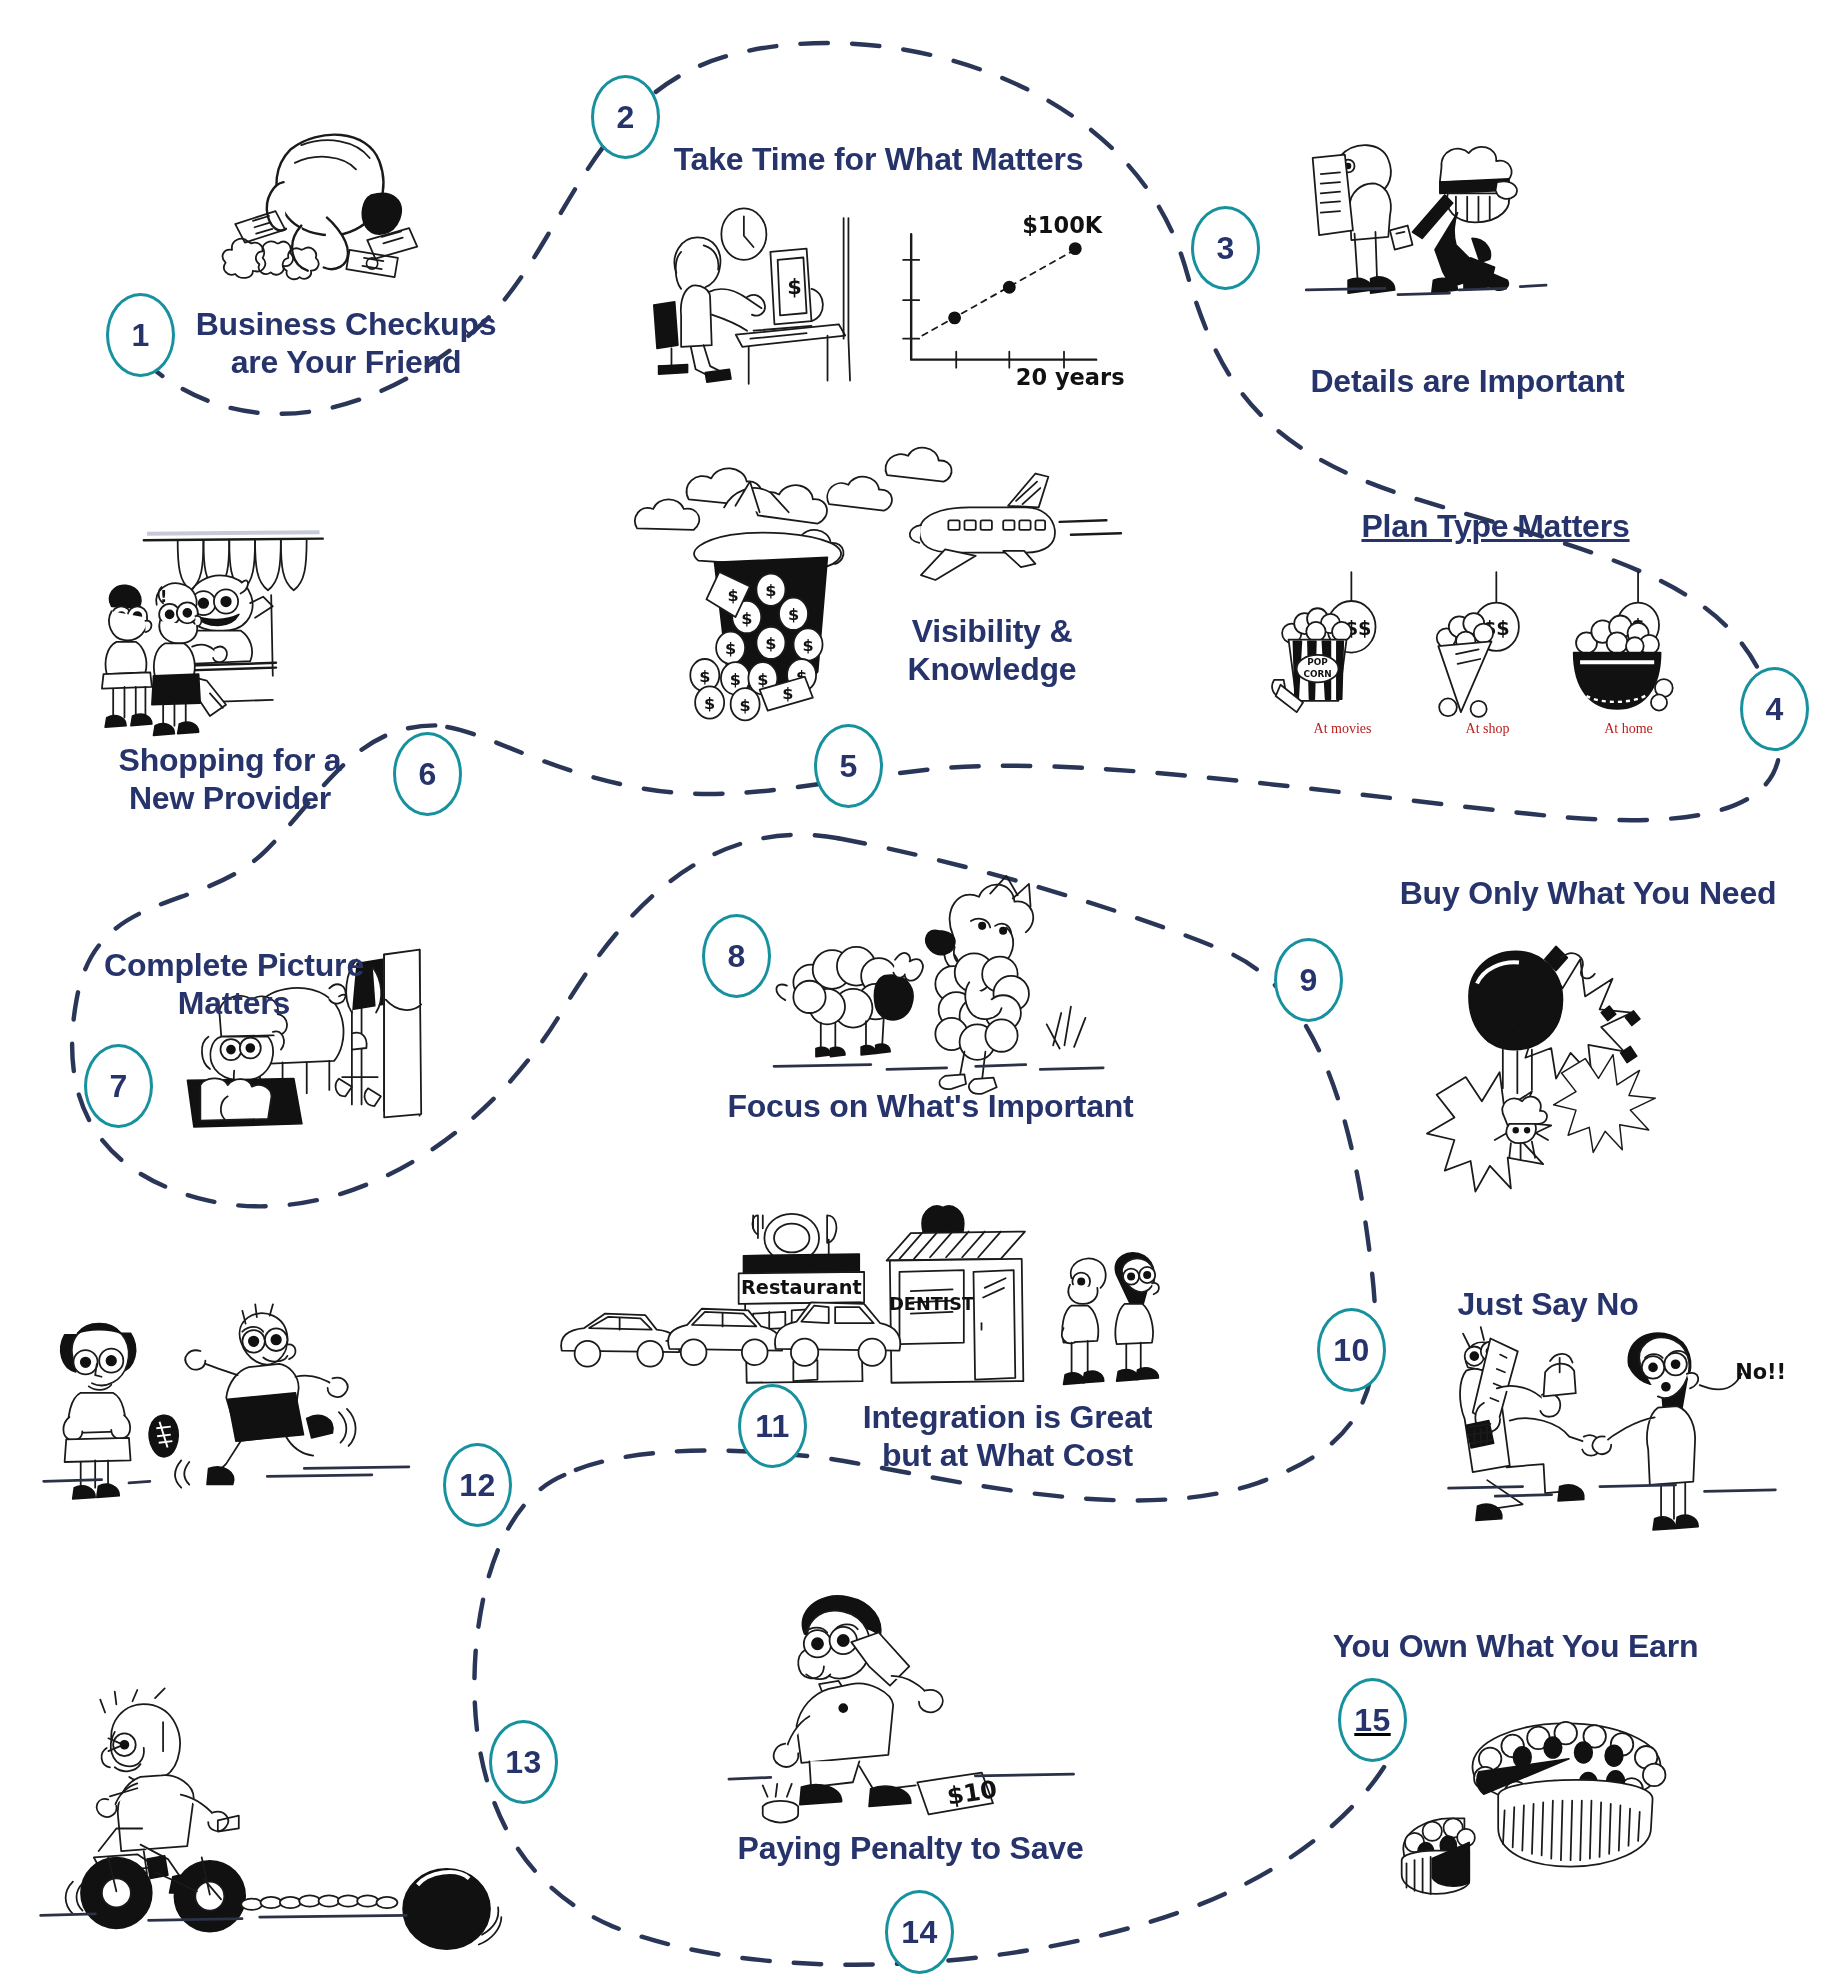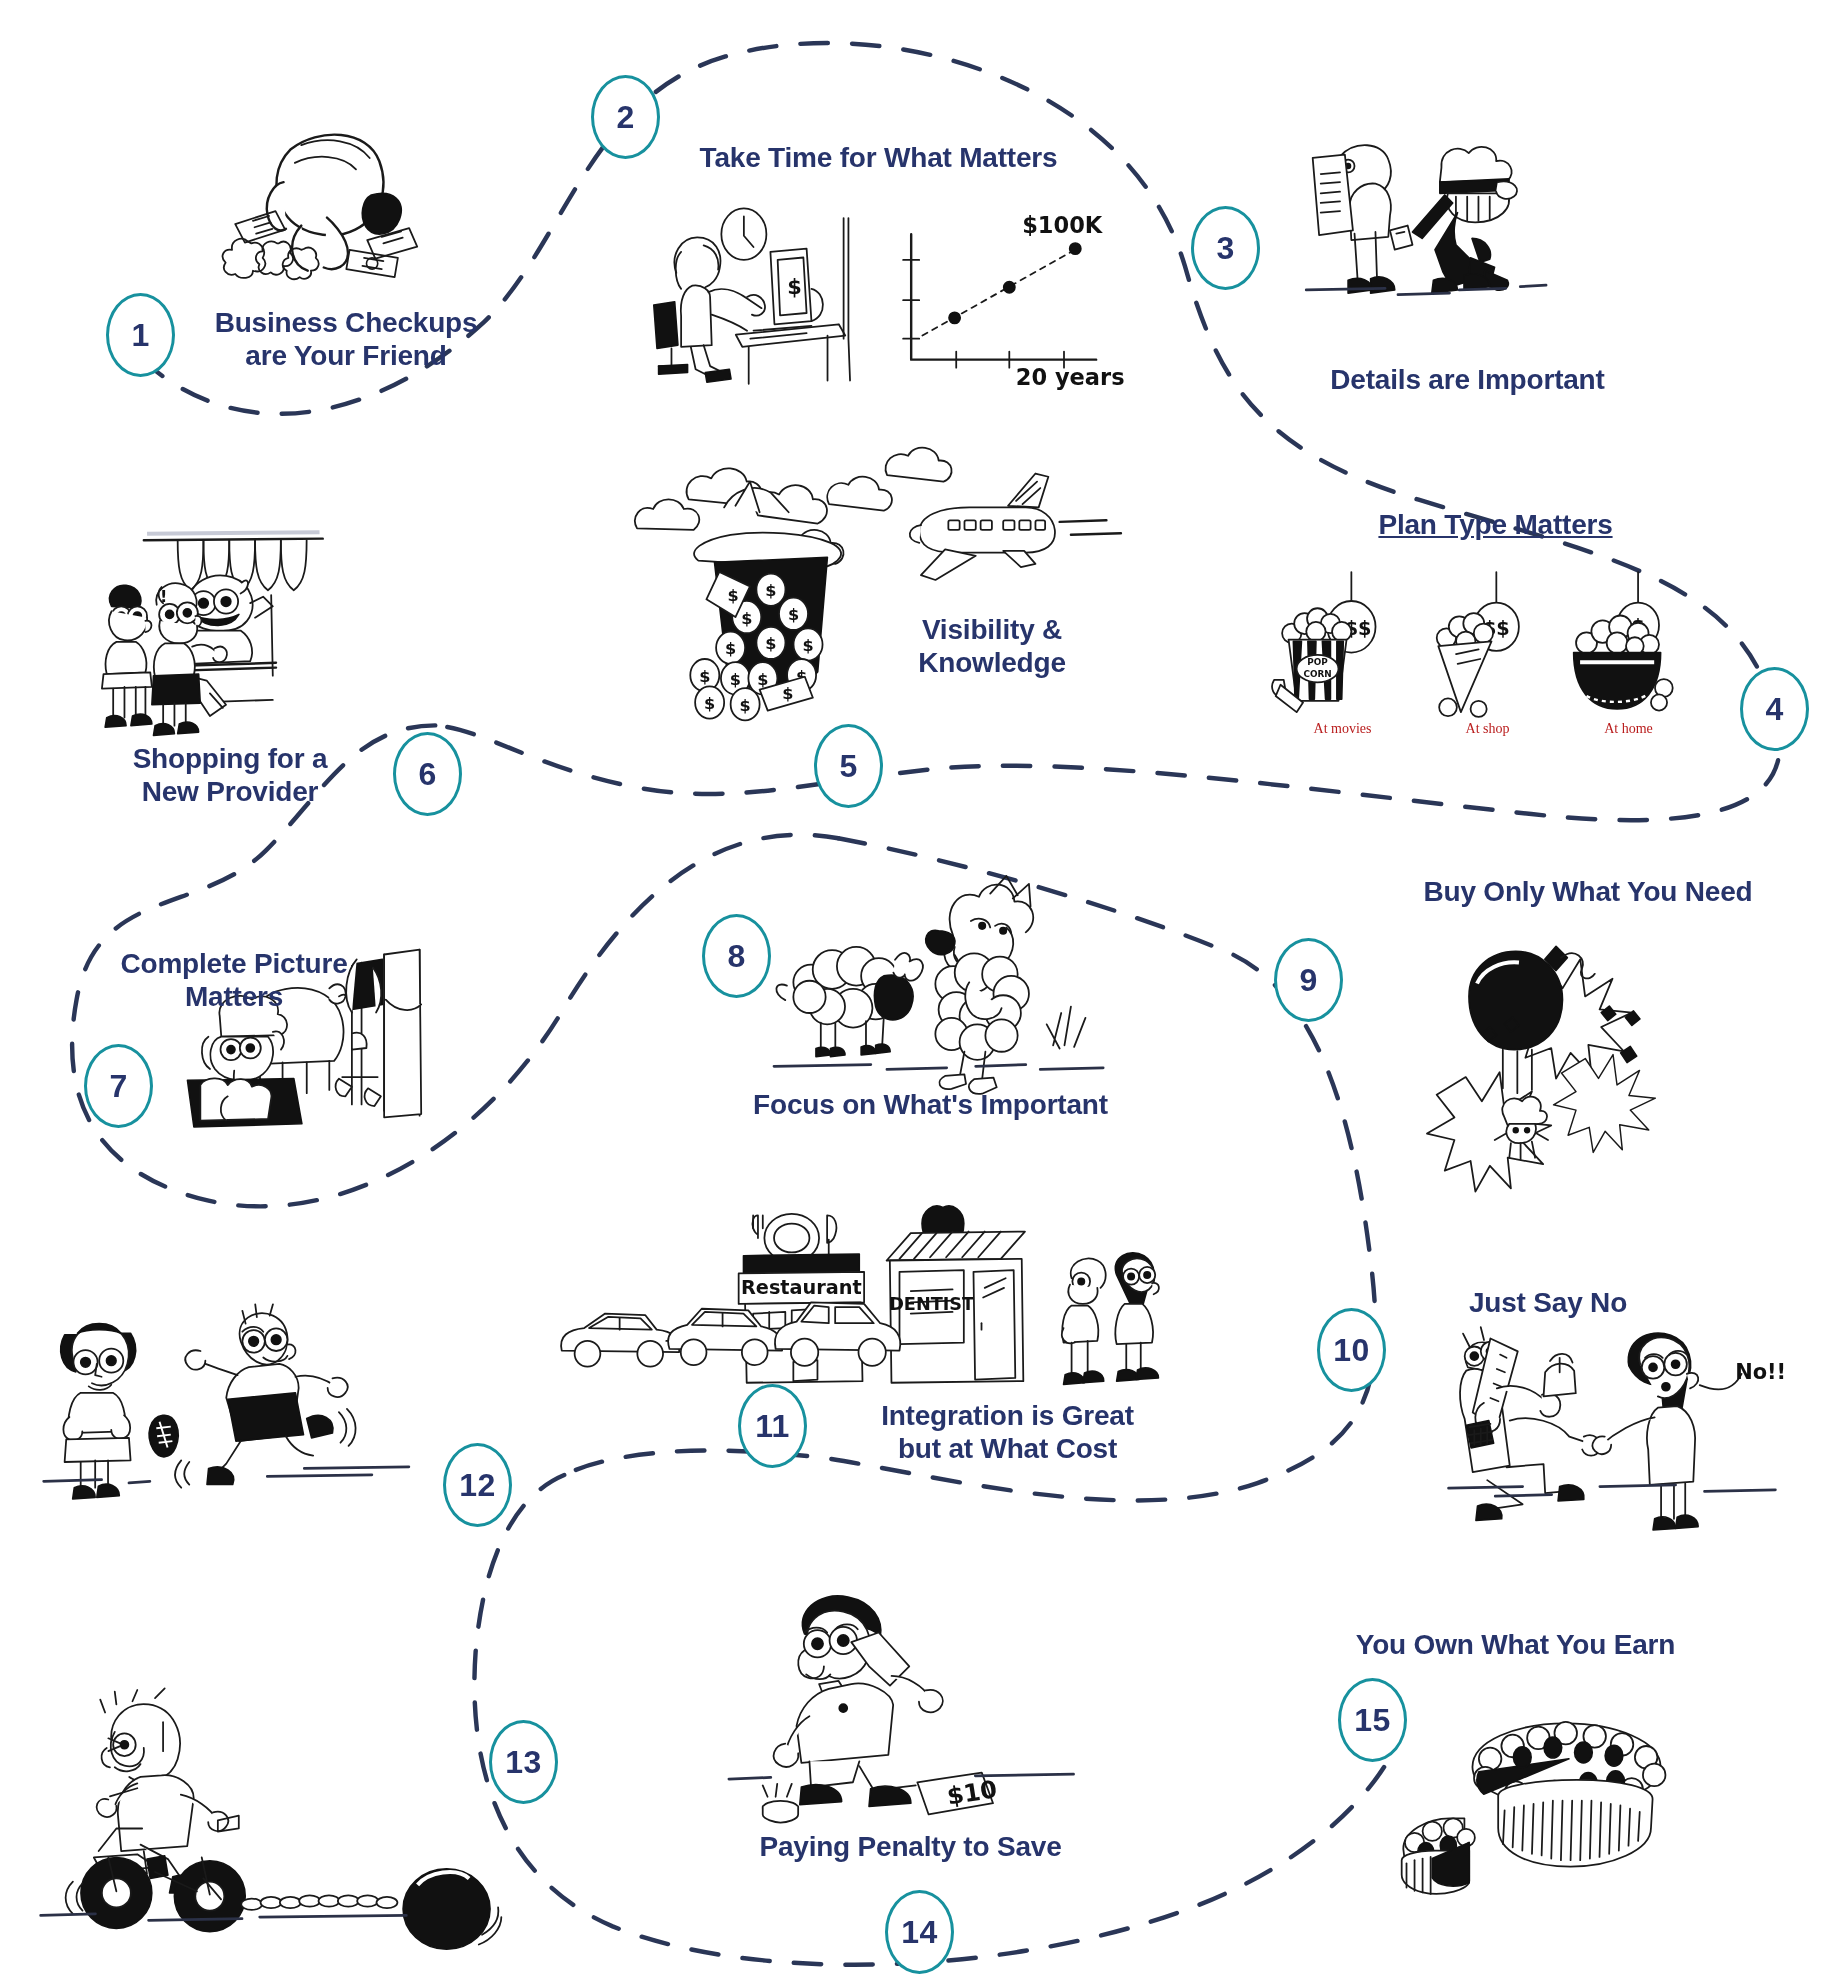--- a/index.html
+++ b/index.html
@@ -4,21 +4,21 @@
 <style>
   html,body{margin:0;padding:0;background:#ffffff;}
   body{width:1841px;height:1986px;position:relative;overflow:hidden;
        font-family:"Liberation Sans","DejaVu Sans",sans-serif;}
   #stage{position:absolute;inset:0;width:1841px;height:1986px;}
   .path-layer{position:absolute;left:0;top:0;width:1841px;height:1986px;pointer-events:none;}
   .art-layer{position:absolute;left:0;top:0;width:1841px;height:1986px;}
   .node{position:absolute;width:69px;height:84px;display:flex;align-items:center;justify-content:center;}
   .node .ring{position:absolute;inset:0;border:3.2px solid #17919e;border-radius:50%;background:#fff;}
   .node .num{position:relative;color:#27346b;font-size:32px;font-weight:700;letter-spacing:0.4px;line-height:1;}
-  .caption{position:absolute;color:#27346b;font-weight:700;font-size:28px;line-height:1.18;
+  .caption{position:absolute;color:#27346b;font-weight:700;font-size:32px;line-height:1.18;
            letter-spacing:-0.2px;white-space:pre-line;}
   .caption.c{text-align:center;}
   .illus{position:absolute;}
   .illus svg{display:block;overflow:visible;}
   .ink{fill:none;stroke:#1a1a1a;stroke-width:3;stroke-linecap:round;stroke-linejoin:round;}
   .ink2{fill:none;stroke:#1a1a1a;stroke-width:2.2;stroke-linecap:round;stroke-linejoin:round;}
   .inkfill{fill:#111;stroke:#111;stroke-width:2;stroke-linejoin:round;}
   .white{fill:#fff;stroke:#1a1a1a;stroke-width:3;stroke-linejoin:round;stroke-linecap:round;}
   .white2{fill:#fff;stroke:#1a1a1a;stroke-width:2.2;stroke-linejoin:round;stroke-linecap:round;}
   .ground{stroke:#2b3147;stroke-width:3.4;stroke-linecap:round;fill:none;}
@@ -906,21 +906,21 @@
     <span class="num">12</span>
   </div>
   <div class="node" style="left:489px;top:1720px;">
     <span class="ring"></span>
     <span class="num">13</span>
   </div>
   <div class="node" style="left:885px;top:1890px;">
     <span class="ring"></span>
     <span class="num">14</span>
   </div>
-  <div class="node" style="left:1338px;top:1678px;">
+  <div class="node" style="left:1338px;top:1678px;text-decoration:underline;">
     <span class="ring"></span>
     <span class="num">15</span>
   </div>
 
   <div class="caption c" style="left:193px;top:306px;width:306px;">Business Checkups
 are Your Friend</div>
   <div class="caption c" style="left:661px;top:141px;width:435px;">Take Time for What Matters</div>
   <div class="caption c" style="left:1266px;top:363px;width:403px;">Details are Important</div>
   <div class="caption c" style="left:1314px;top:508px;width:363px;text-decoration:underline;">Plan Type Matters</div>
   <div class="caption c" style="left:871px;top:613px;width:242px;">Visibility &amp;

